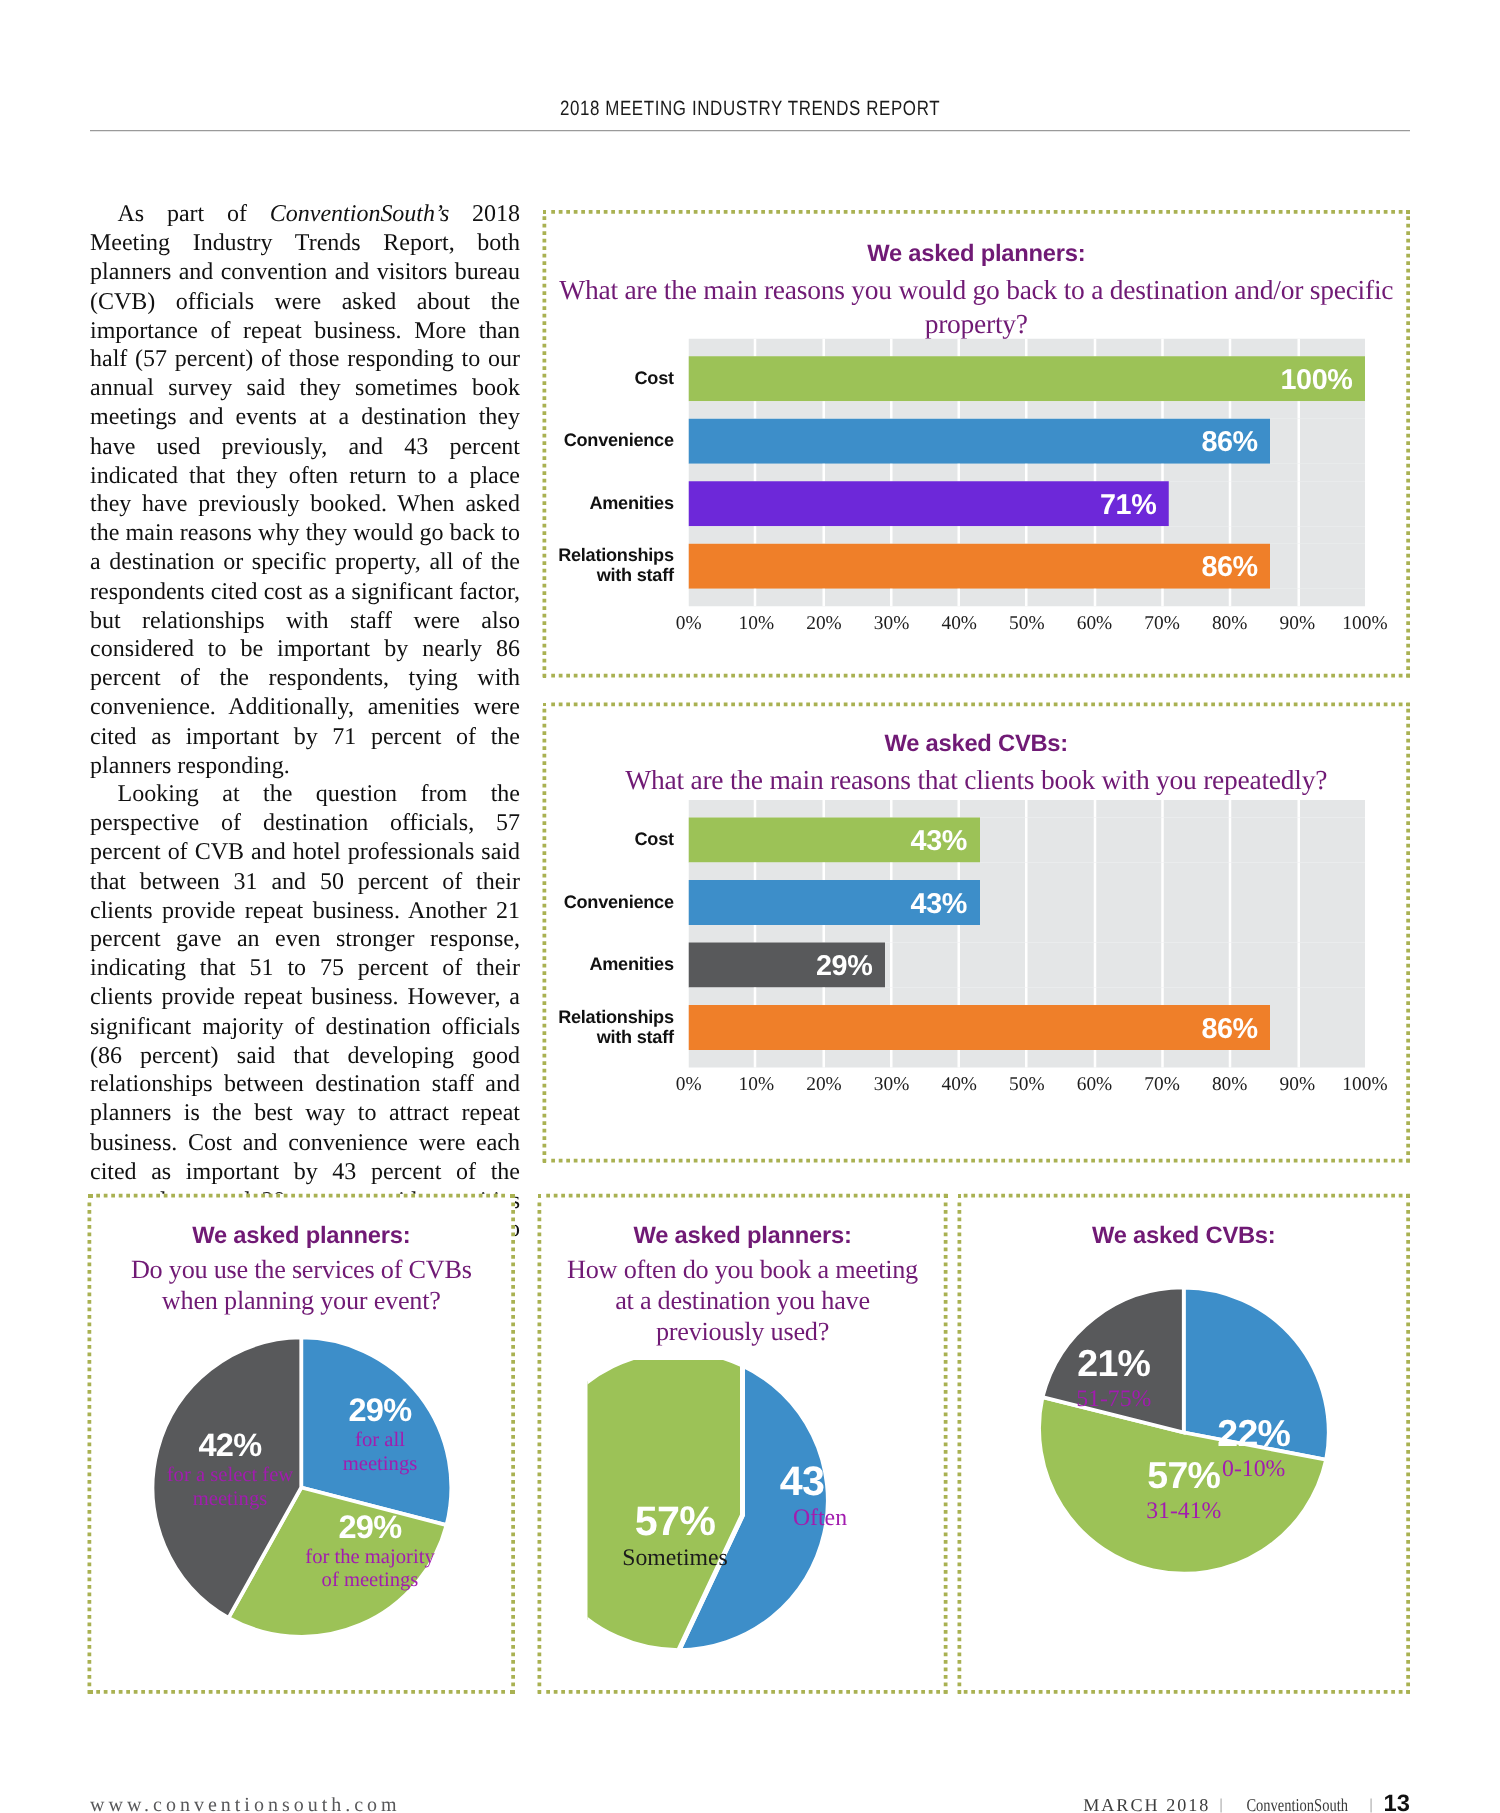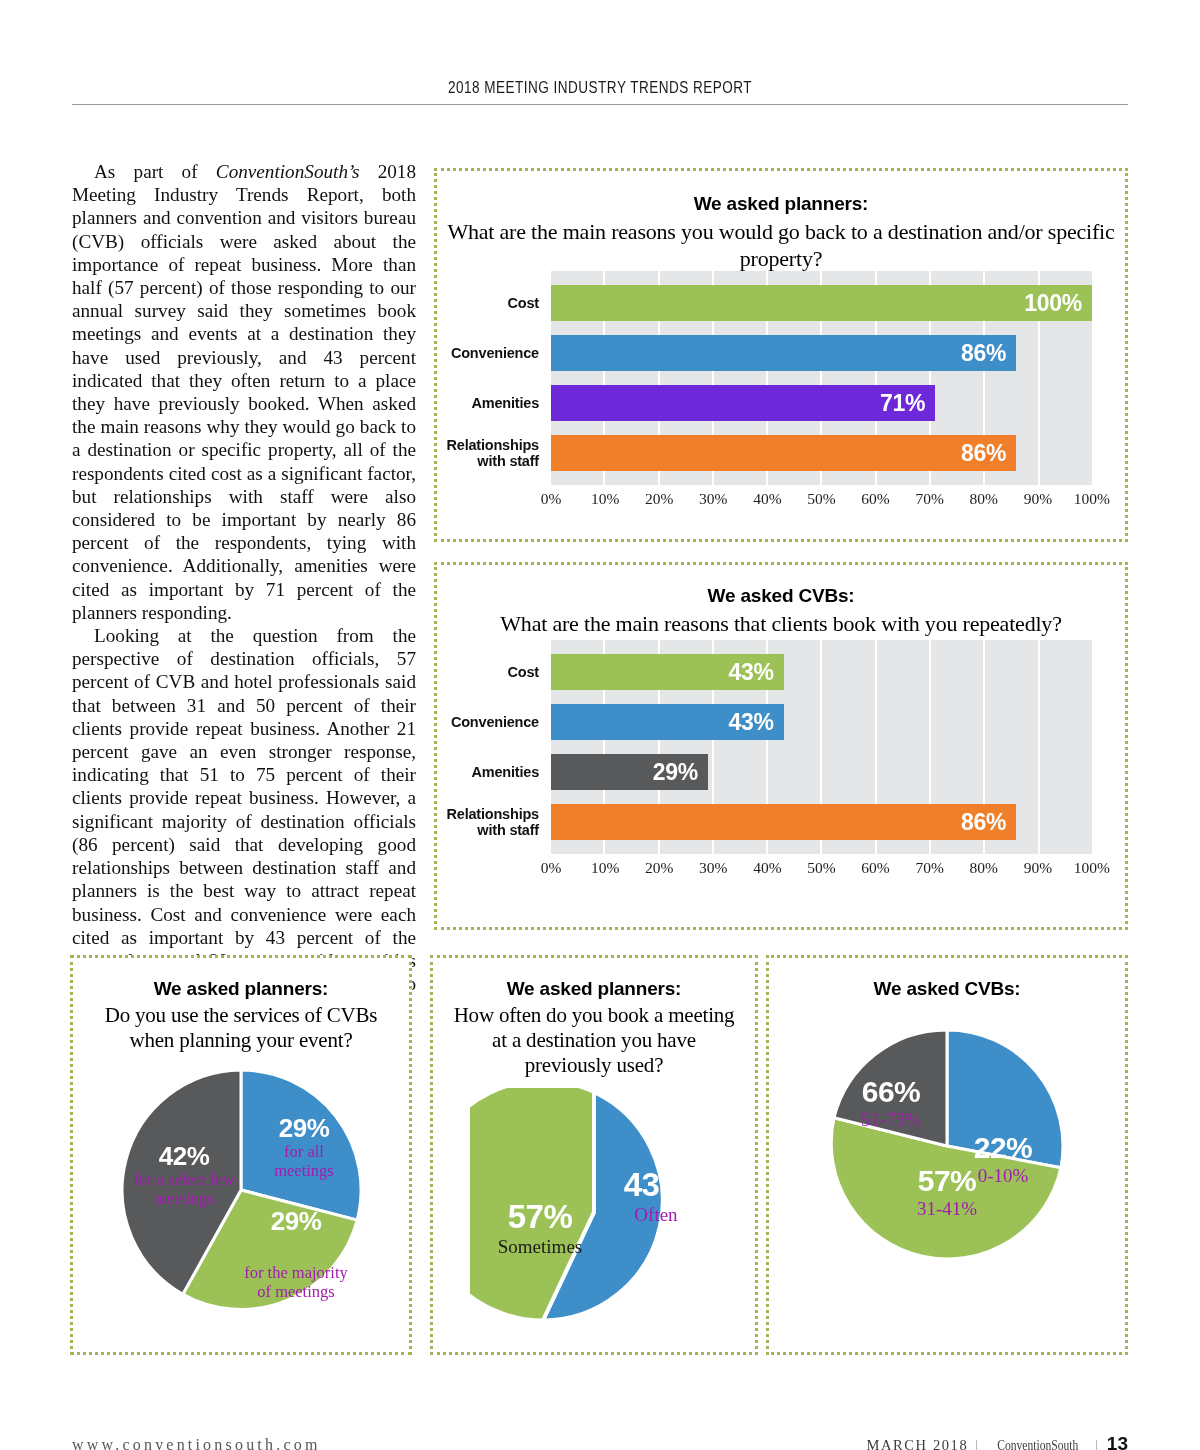--- a/index.html
+++ b/index.html
@@ -60,21 +60,21 @@
   .panel {
     position: absolute;
     background: #ffffff;
     border: 3px dotted #a9b152;
   }
 
   
   .chart-title {
     text-align: center;
     font-family: "Liberation Serif", serif;
-    color: #000000;
+    color: #701a75;
   }
   .chart-title .lead {
     display: block;
     font-family: "Liberation Sans", sans-serif;
     font-weight: bold;
     font-size: 19px;
     letter-spacing: -0.2px;
     margin-bottom: 3px;
   }
   .chart-title .q {
@@ -686,21 +686,21 @@
       </svg>
     </div>
 
     <div class="pie-lbl" style="left:136px; top:48px; width:100px;">
       <span class="pct" style="font-size:26px;">29%</span>
       <span class="cap" style="font-size:16.5px; line-height:19px;">for all meetings</span>
     </div>
 
     <div class="pie-lbl" style="left:124px; top:141px; width:108px;">
       <span class="pct" style="font-size:26px;">29%</span>
-      <span class="cap" style="font-size:16.5px; line-height:19px;margin-top:28px;">for the majority of meetings</span>
+      <span class="cap" style="font-size:16.5px; line-height:19px;">for the majority of meetings</span>
     </div>
 
     <div class="pie-lbl" style="left:14px; top:76px; width:104px;">
       <span class="pct" style="font-size:26px;">42%</span>
       <span class="cap" style="font-size:16.5px; line-height:19px;">for a select few meetings</span>
     </div>
   </div>
 </div>
 
 <div class="panel" style="left:430px; top:955px; width:328px; height:400px;">
@@ -752,21 +752,21 @@
       <span class="pct" style="font-size:30px;">22%</span>
       <span class="cap" style="font-size:19px; line-height:23px;">0-10%</span>
     </div>
 
     <div class="pie-lbl" style="left:66px; top:139px; width:108px;">
       <span class="pct" style="font-size:30px;">57%</span>
       <span class="cap" style="font-size:19px; line-height:23px;">31-41%</span>
     </div>
 
     <div class="pie-lbl" style="left:16px; top:50px; width:96px;">
-      <span class="pct" style="font-size:30px;">66%</span>
+      <span class="pct" style="font-size:30px;">21%</span>
       <span class="cap" style="font-size:19px; line-height:23px;">51-75%</span>
     </div>
   </div>
 </div>
 
 <div class="footer">
   <div class="footer-inner">
     <div class="footer-url">www.conventionsouth.com</div>
     <div class="footer-right">
       <span>MARCH 2018</span>

